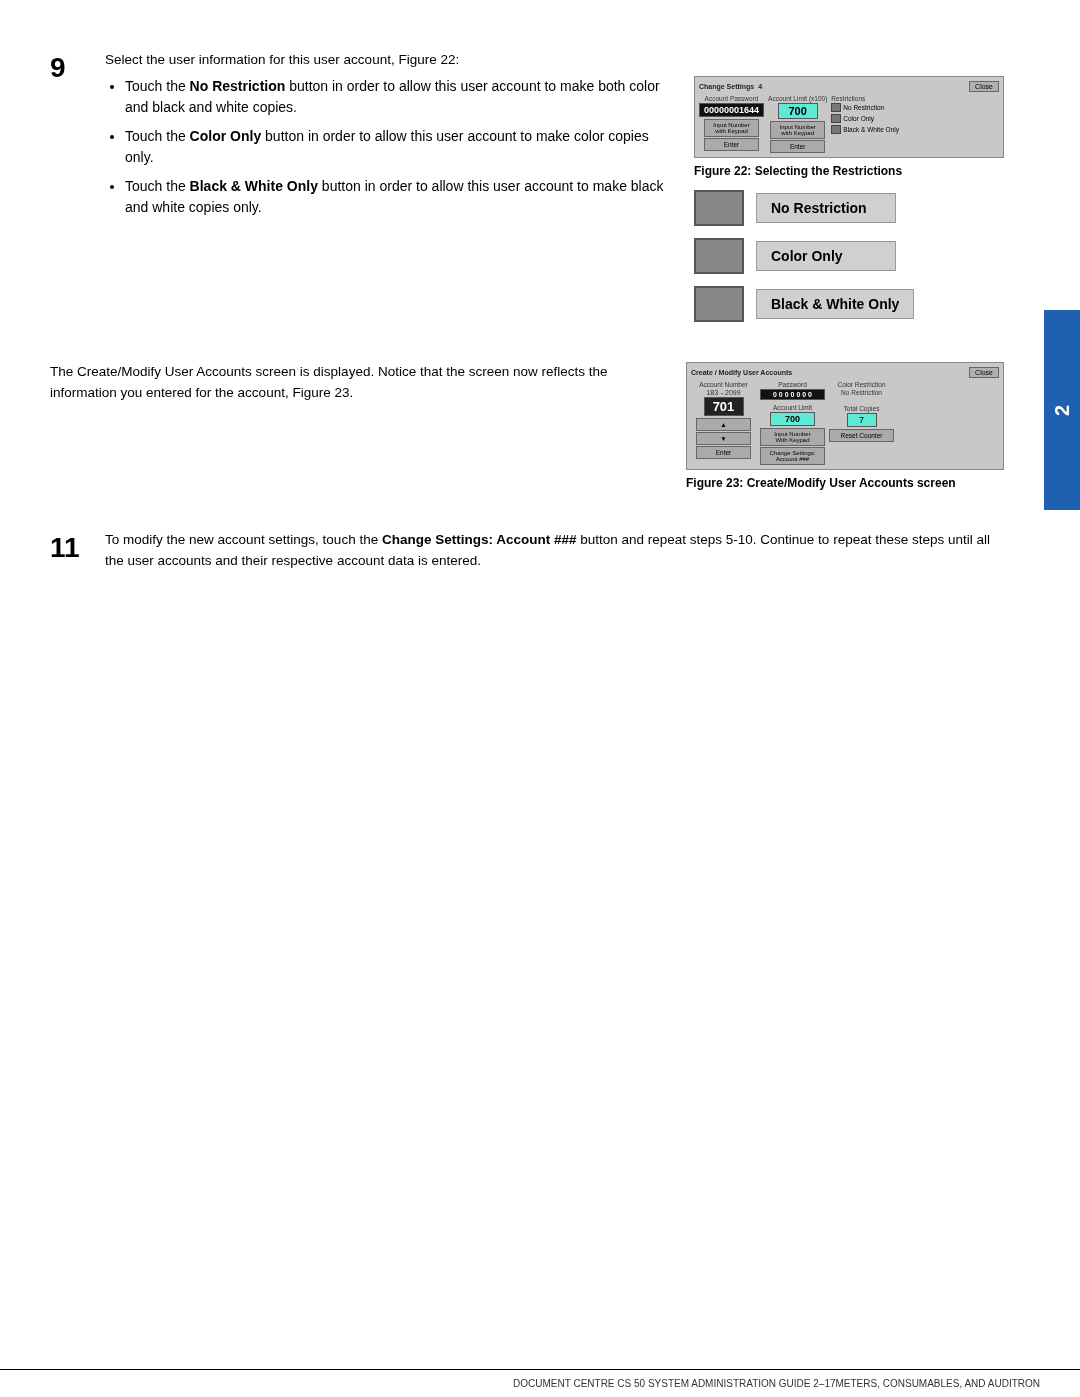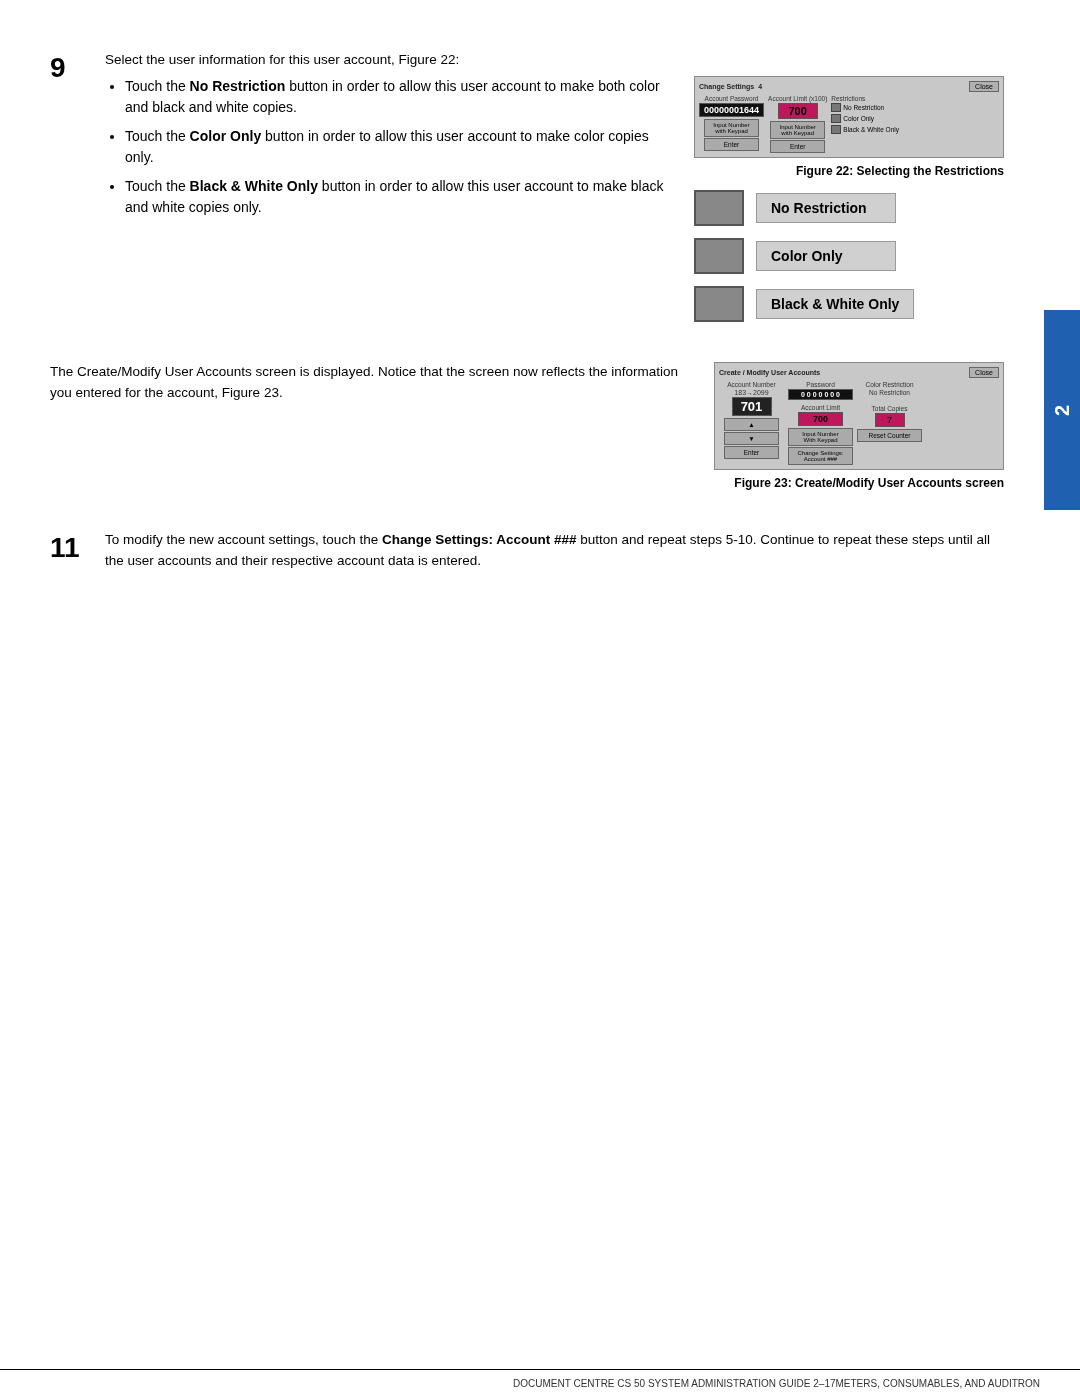--- a/index.html
+++ b/index.html
@@ -47,21 +47,21 @@
 
     .content-area {
       flex: 1;
       padding: 20px 40px 20px 50px;
       display: flex;
       flex-direction: column;
     }
 
     
     .fig-caption {
-      text-align: right;
+      text-align: left;
       font-size: 12px;
       font-weight: bold;
       margin-bottom: 12px;
     }
 
     
     .restriction-button {
       display: flex;
       align-items: center;
       margin-bottom: 12px;
@@ -173,21 +173,21 @@
     }
 
     .mockup-field-label {
       font-size: 6.5px;
       color: #333;
       margin-bottom: 1px;
     }
 
     .mockup-field-box {
       border: 1px solid #555;
-      background: #be185d;
+      background: #5eead4;
       font-size: 9px;
       padding: 1px 4px;
       min-width: 55px;
       text-align: center;
     }
 
     .mockup-field-box.black-bg {
       background: #111;
       color: white;
       font-weight: bold;
@@ -319,21 +319,21 @@
           </div>
         </div>
       </div>
 
       <div class="full-step-row">
         <div class="step-content-col">
           <div style="display:flex; gap:30px;">
             <div style="flex:1;">
               <p class="indent-text">The Create/Modify User Accounts screen is displayed. Notice that the screen now reflects the information you entered for the account, Figure 23.</p>
             </div>
-            <div style="width:290px; flex-shrink:0;">
+            <div style="width:318px; flex-shrink:0;">
 
               <div class="mockup-inner" style="border:1px solid #888; margin-bottom:6px;">
                 <div class="mockup-top-row">
                   <span class="mockup-section-label">Create / Modify User Accounts</span>
                   <button class="mockup-close">Close</button>
                 </div>
                 <div style="display:flex; gap:4px; align-items:flex-start; margin-top:2px;">
                   <div style="display:flex;flex-direction:column;align-items:center;min-width:65px;">
                     <span class="mockup-field-label">Account Number</span>
                     <span class="mockup-field-label" style="font-size:7px;">183→2099</span>

